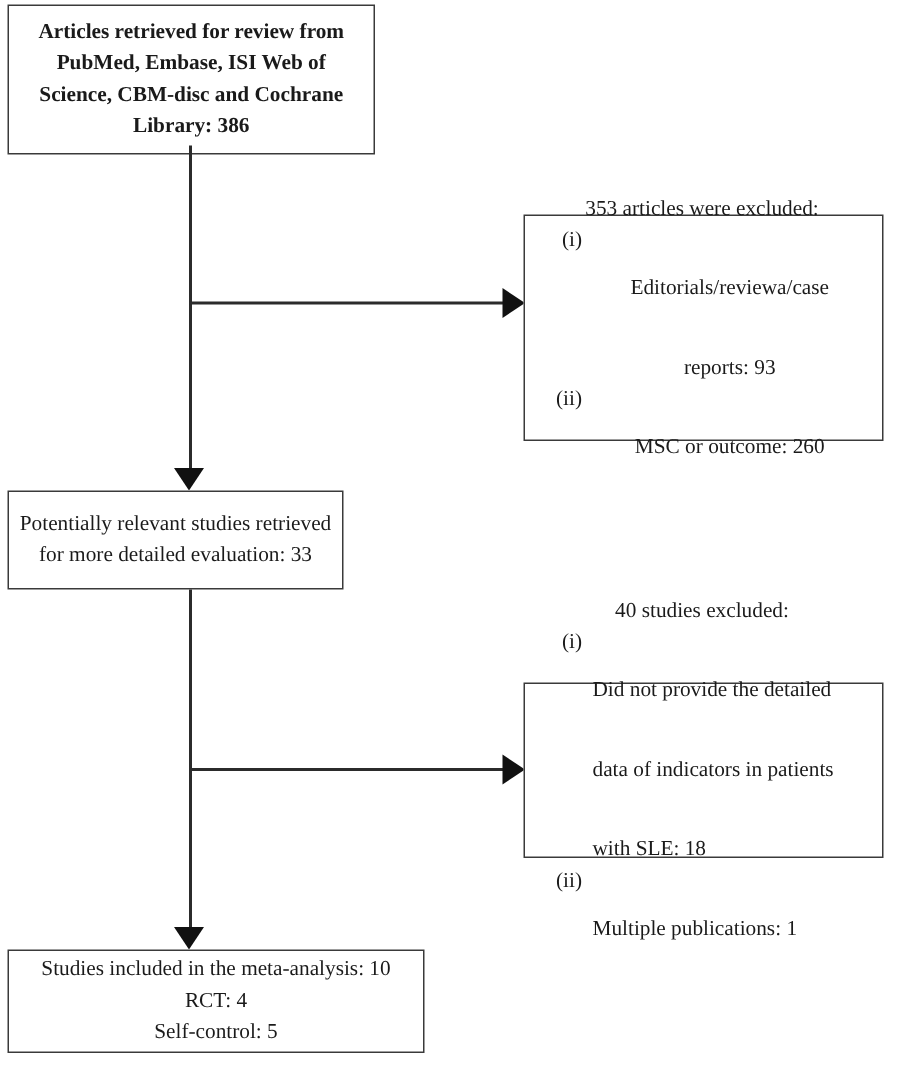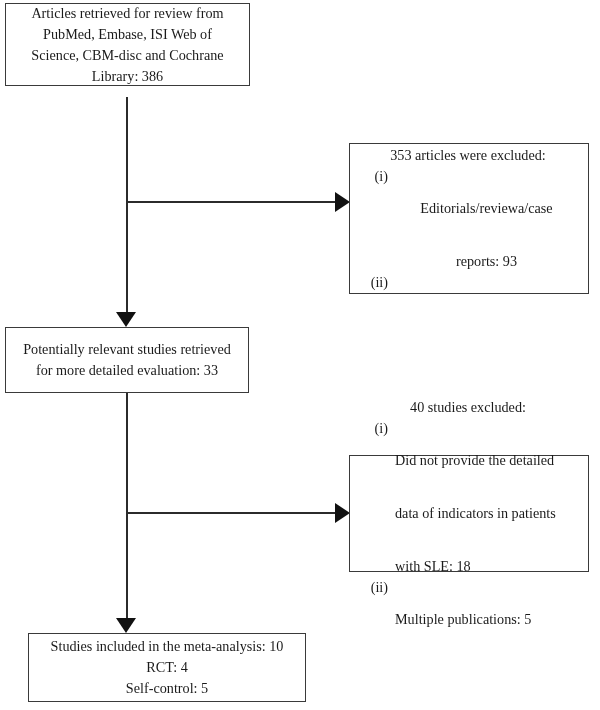--- a/index.html
+++ b/index.html
@@ -90,21 +90,21 @@
     border-top: 10px solid transparent;
     border-bottom: 10px solid transparent;
     border-left: 15px solid #111111;
   }
 </style>
 </head>
 <body>
 
 <div id="canvas">
 
-  <div class="box" style="left:5px; top:3px; width:245px; height:83px;">
+  <div class="box" style="left:5px; top:3px; width:245px; height:100px;font-weight:bold;">
     <span class="line">Articles retrieved for review from</span>
     <span class="line">PubMed, Embase, ISI Web of</span>
     <span class="line">Science, CBM-disc and Cochrane</span>
     <span class="line">Library: 386</span>
   </div>
 
   <div class="vline" style="left:126px; top:97px; height:218px;"></div>
 
   <div class="hline" style="left:126px; top:201px; width:214px;"></div>
   <div class="arrow-right" style="left:335px; top:192px;"></div>
@@ -116,25 +116,26 @@
     <div class="listrow">
       <span class="marker">(i)</span>
       <span class="content ctr">
         <span class="ln">Editorials/reviewa/case</span>
         <span class="ln">reports: 93</span>
       </span>
     </div>
     <div class="listrow">
       <span class="marker">(ii)</span>
       <span class="content ctr">
+        <span class="ln">MSC or outcome: 260</span>
       </span>
     </div>
   </div>
 
-  <div class="box" style="left:5px; top:327px; width:244px; height:66px;">
+  <div class="box" style="left:5px; top:327px; width:224px; height:66px;">
     <span class="line">Potentially relevant studies retrieved</span>
     <span class="line">for more detailed evaluation: 33</span>
   </div>
 
   <div class="vline" style="left:126px; top:393px; height:228px;"></div>
 
   <div class="hline" style="left:126px; top:512px; width:214px;"></div>
   <div class="arrow-right" style="left:335px; top:503px;"></div>
 
   <div class="arrow-down" style="left:116px; top:618px;"></div>
@@ -145,24 +146,24 @@
       <span class="marker">(i)</span>
       <span class="content lft">
         <span class="ln">Did not provide the detailed</span>
         <span class="ln">data of indicators in patients</span>
         <span class="ln">with SLE: 18</span>
       </span>
     </div>
     <div class="listrow">
       <span class="marker">(ii)</span>
       <span class="content lft">
-        <span class="ln">Multiple publications: 5</span>
+        <span class="ln">Multiple publications: 1</span>
       </span>
     </div>
   </div>
 
-  <div class="box" style="left:5px; top:633px; width:278px; height:69px;margin-left:23px;">
+  <div class="box" style="left:5px; top:633px; width:278px; height:69px;">
     <span class="line">Studies included in the meta-analysis: 10</span>
     <span class="line">RCT: 4</span>
     <span class="line">Self-control: 5</span>
   </div>
 
 </div>
 
 </body></html>

